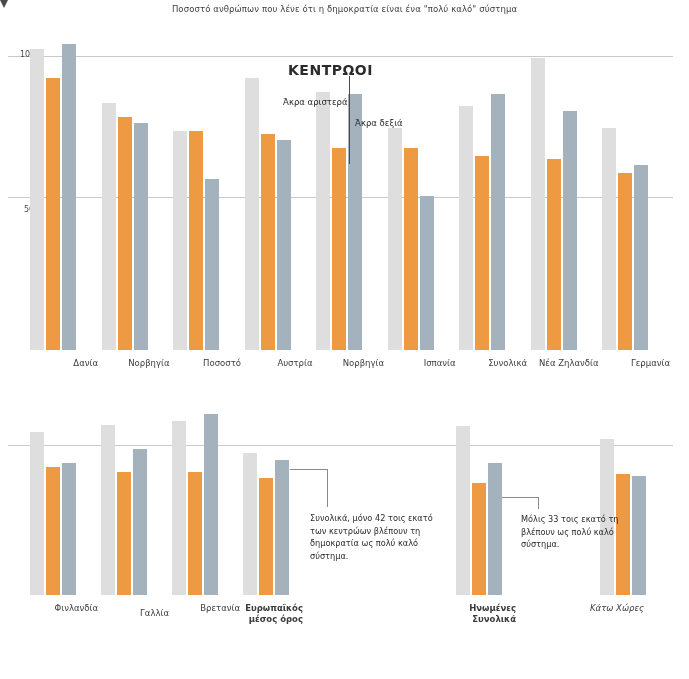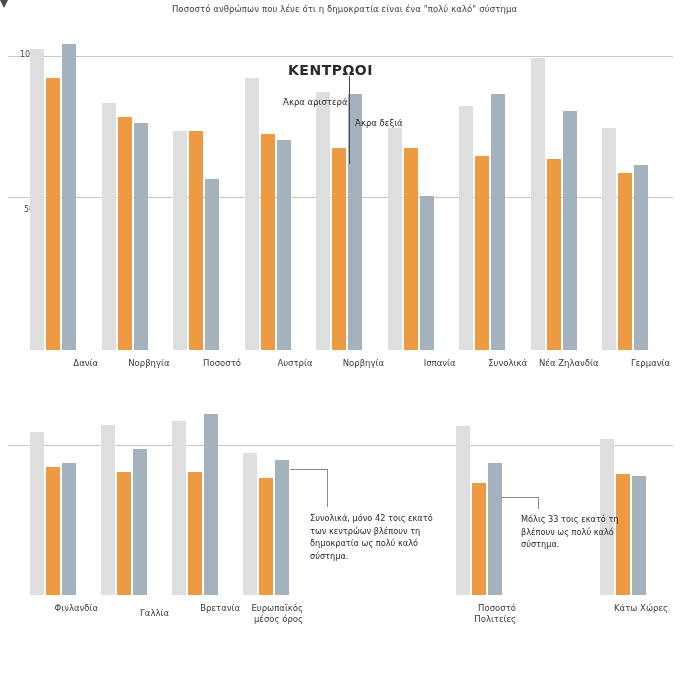--- a/index.html
+++ b/index.html
@@ -82,21 +82,21 @@
 
   
   .cat-label {
     position: absolute;
     font-size: 8.5px;
     color: #3b3b3b;
     text-align: right;
     width: 90px;
     line-height: 11px;
   }
-  .cat-label.bold { font-weight: normal; }
+  .cat-label.bold { font-weight: bold; }
 
   
   .anno {
     position: absolute;
     font-size: 8.5px;
     color: #2b2b2b;
   }
   #anno-center {
     top: 62px;
     left: 288px;
@@ -290,22 +290,22 @@
           <div class="bar s0" title="Άκρα αριστερά: 78%" style="height: 156.212px; background: rgb(222, 222, 222);"></div>
           <div class="bar s1" title="ΚΕΝΤΡΩΟΙ: 58%" style="height: 120.949px; background: rgb(237, 154, 66);"></div>
           <div class="bar s2" title="Άκρα δεξιά: 57%" style="height: 119.186px; background: rgb(163, 178, 188);"></div>
         </div>
       </div>
     </div>
 <div class="cat-label" style="left: 8px; top: 223px;">Φινλανδία</div>
     <div class="cat-label" style="left: 79px; top: 228px;">Γαλλία</div>
     <div class="cat-label" style="left: 150px; top: 223px;">Βρετανία</div>
     <div class="cat-label bold" style="left: 233px; top: 223px; width: 70px;">Ευρωπαϊκός μέσος όρος</div>
-    <div class="cat-label bold" style="left: 446px; top: 223px; width: 70px;">Ποσοστό Πολιτείες</div>
-    <div class="cat-label" style="left: 578px; top: 223px;">Κάτω Χώρες</div>
+    <div class="cat-label bold" style="left: 446px; top: 223px; width: 70px;">Ηνωμένες Συνολικά</div>
+    <div class="cat-label" style="left: 554px; top: 223px; font-style: italic;">Κάτω Χώρες</div>
   </div>
 
 <div class="leader" id="leader-eu-h"></div>
 <div class="leader" id="leader-eu-v"></div>
 <div class="callout-text" id="callout-eu-text">Συνολικά, μόνο 42 τοις εκατό των κεντρώων βλέπουν τη δημοκρατία ως πολύ καλό σύστημα.</div>
 
 <div class="leader" id="leader-us-h"></div>
 <div class="leader" id="leader-us-v"></div>
 <div class="callout-text" id="callout-us-text">Μόλις 33 τοις εκατό τη βλέπουν ως πολύ καλό σύστημα.</div>
 

